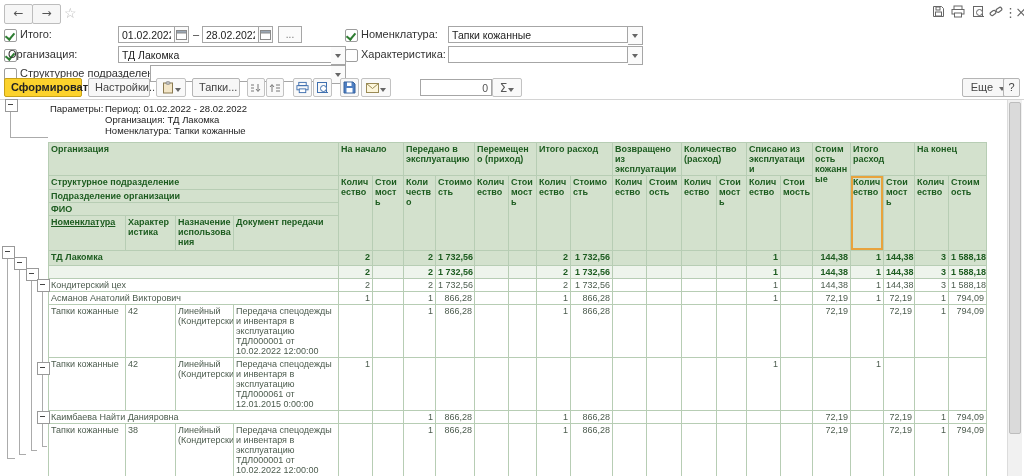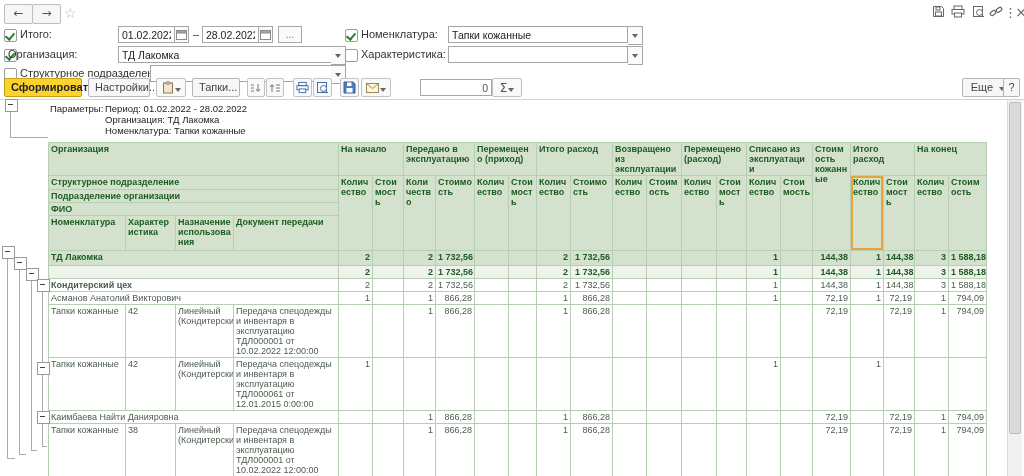--- a/index.html
+++ b/index.html
@@ -266,21 +266,21 @@
           <col style="width: 38px;">
         </colgroup>
         <thead>
           <tr>
             <th colspan="4" style="height:28px;margin-top:12px;">Организация</th>
             <th colspan="2">На начало</th>
             <th colspan="2">Передано в эксплуатацию</th>
             <th colspan="2">Перемещено (приход)</th>
             <th colspan="2">Итого расход</th>
             <th colspan="2">Возвращено из эксплуатации</th>
-            <th colspan="2">Перемещено (расход)</th>
+            <th colspan="2">Количество (расход)</th>
             <th colspan="2">Списано из эксплуатации</th>
             <th colspan="1" rowspan="5">Стоимость кожанные</th>
             <th colspan="2">Итого расход</th>
             <th colspan="2">На конец</th>
           </tr>
           <tr>
             <th colspan="4" style="height:11px;font-weight:bold;">Структурное подразделение</th>
             <th rowspan="4">Количество</th>
             <th rowspan="4">Стоимость</th>
             <th rowspan="4">Количество</th>
@@ -300,21 +300,21 @@
             <th rowspan="4">Количество</th>
             <th rowspan="4">Стоимость</th>
           </tr>
           <tr>
             <th colspan="4" style="height:10px;font-weight:bold;">Подразделение организации</th>
           </tr>
           <tr>
             <th colspan="4" style="height:10px;font-weight:bold;">ФИО</th>
           </tr>
           <tr>
-            <th style="height:32px;">Номенклатура</th>
+            <th style="height:32px;text-decoration:underline;">Номенклатура</th>
             <th style="height:32px;">Характеристика</th>
             <th style="height:32px;">Назначение использования</th>
             <th style="height:32px;">Документ передачи</th>
           </tr>
         </thead>
         <tbody>
           <tr class="g-strong">
             <td colspan="4" class="ind1" style="height: 12px;">ТД Лакомка</td>
             <td class="num">2</td>
             <td class="num"></td>
@@ -352,21 +352,21 @@
             <td class="num"></td>
             <td class="num">1</td>
             <td class="num"></td>
             <td class="num">144,38</td>
             <td class="num">1</td>
             <td class="num">144,38</td>
             <td class="num">3</td>
             <td class="num">1 588,18</td>
           </tr>
           <tr>
-            <td colspan="4" class="ind3" style="height: 10px; font-weight: bold;">Кондитерский цех</td>
+            <td colspan="4" class="ind3" style="height: 10px;">Кондитерский цех</td>
             <td class="num">2</td>
             <td class="num"></td>
             <td class="num">2</td>
             <td class="num">1 732,56</td>
             <td class="num"></td>
             <td class="num"></td>
             <td class="num">2</td>
             <td class="num">1 732,56</td>
             <td class="num"></td>
             <td class="num"></td>

